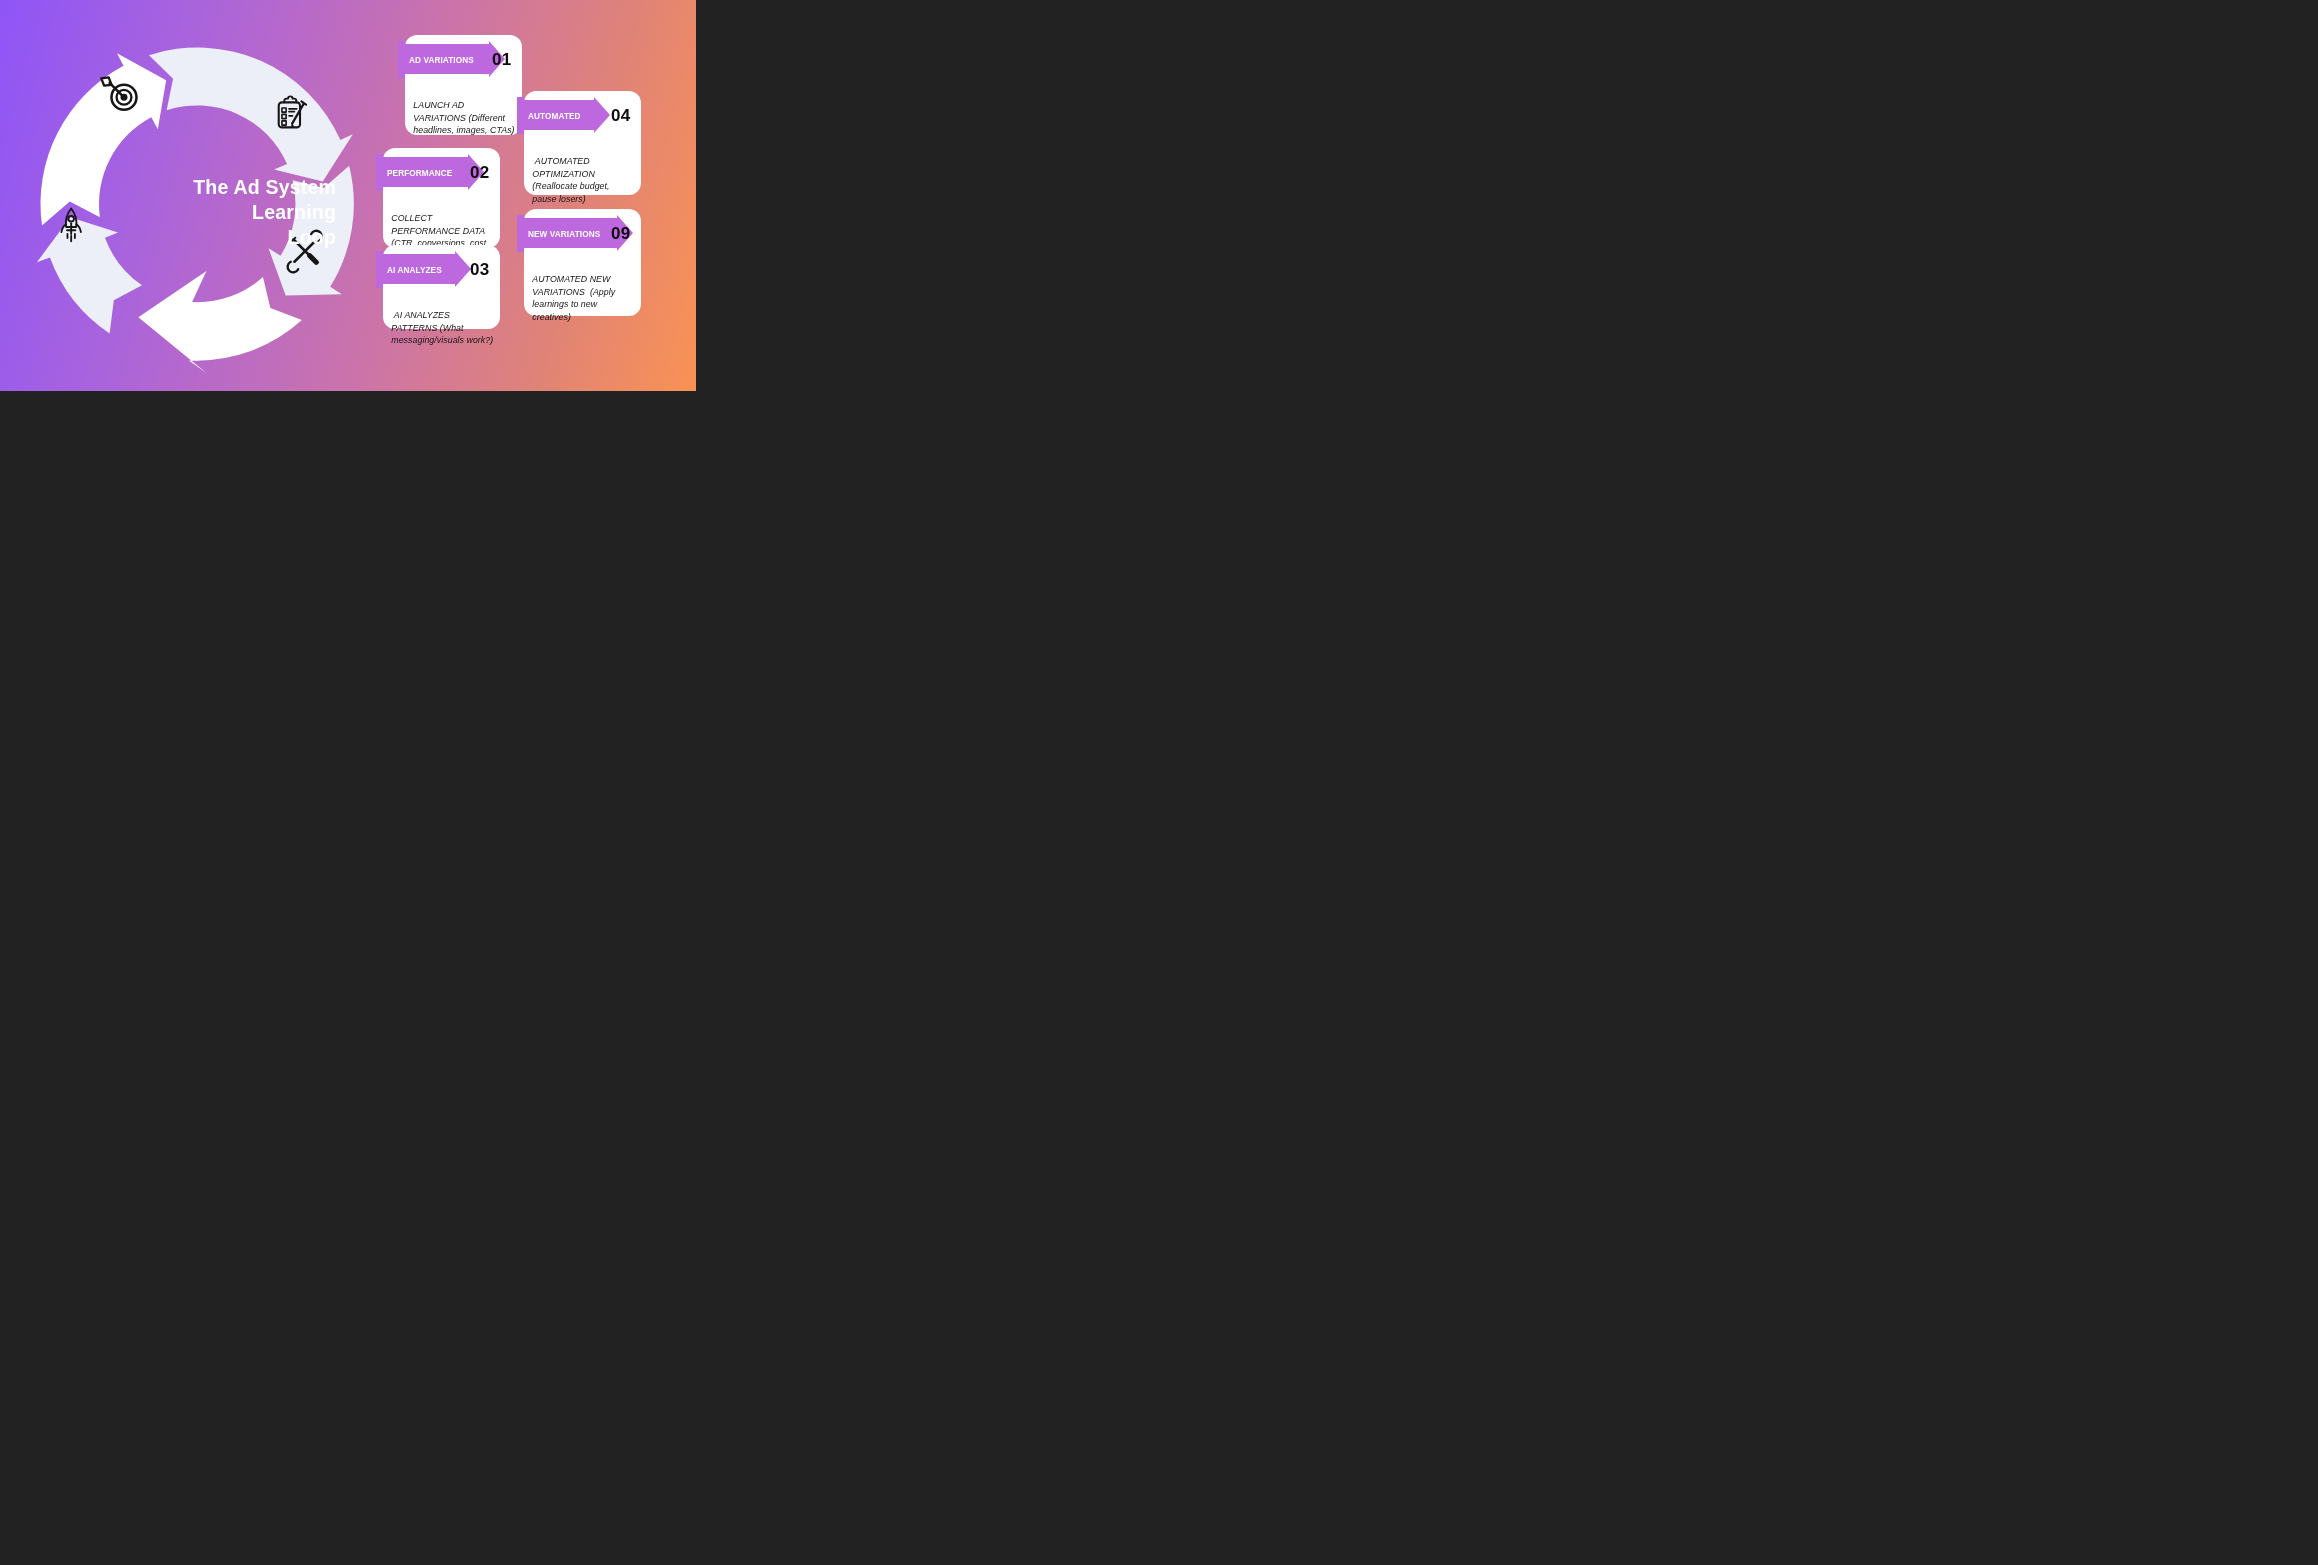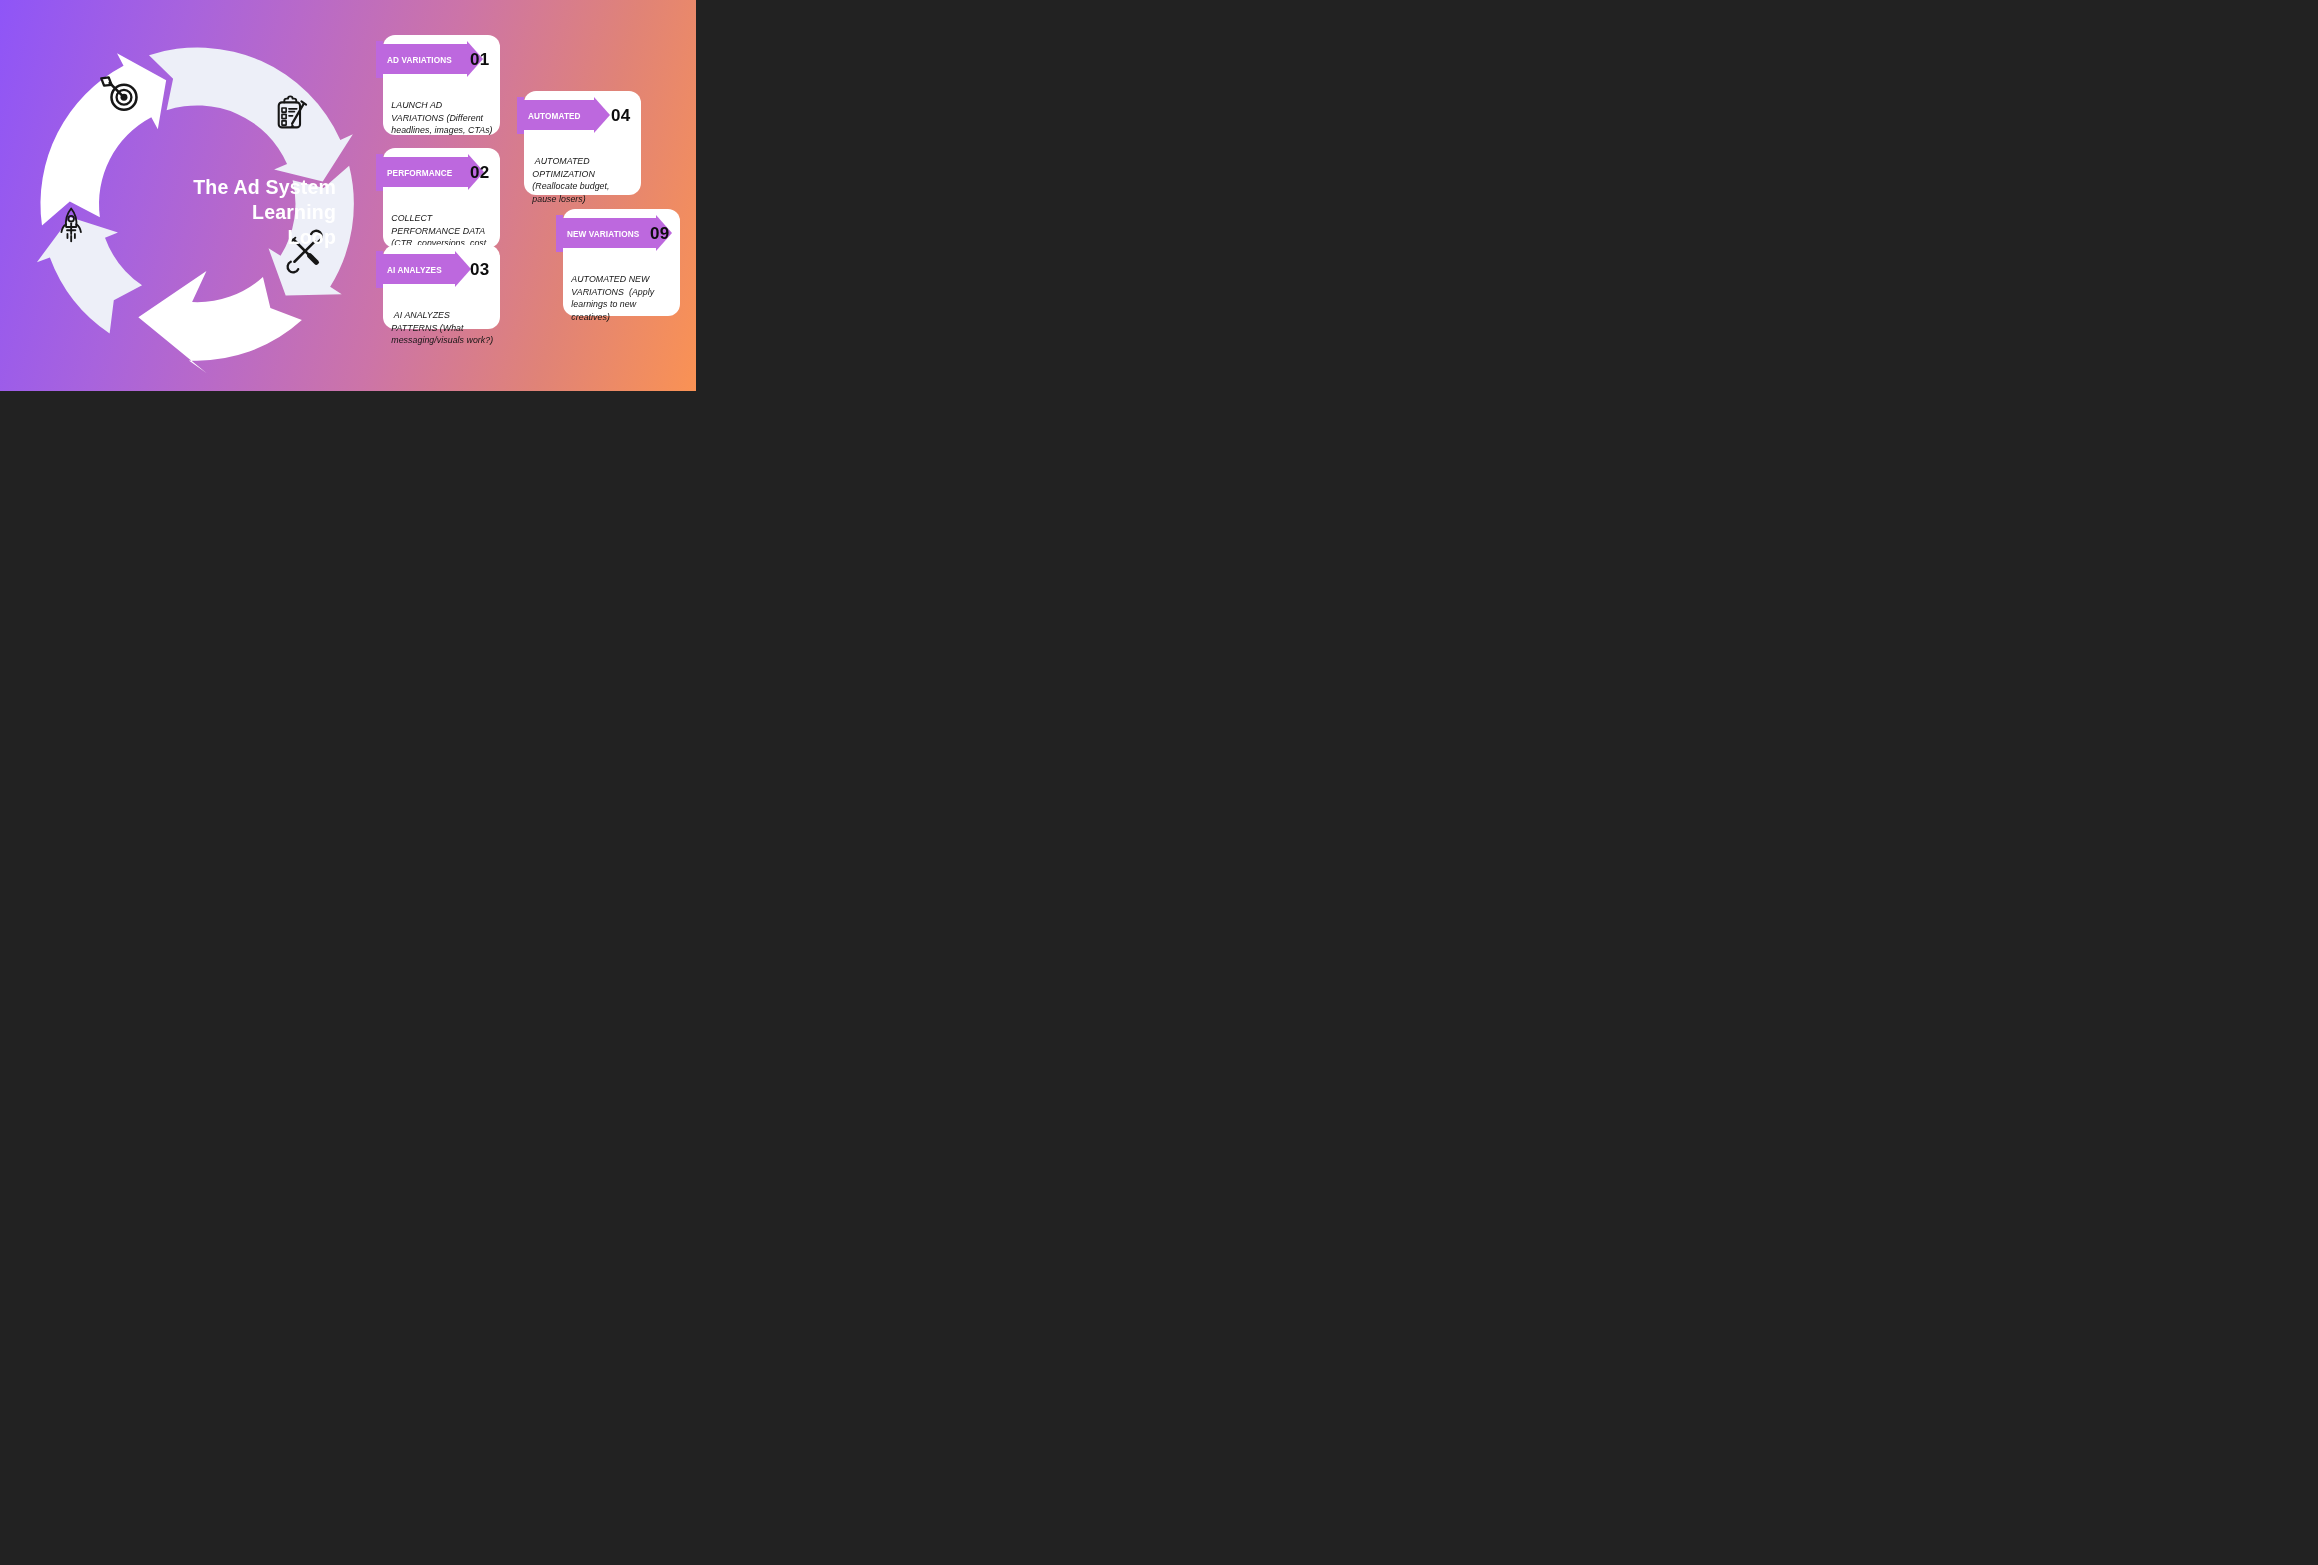--- a/index.html
+++ b/index.html
@@ -17,25 +17,25 @@
   .ic{stroke:#161616;fill:none;stroke-linecap:round;stroke-linejoin:round;}
   #loop-title{
     position:absolute;left:58px;top:175px;width:278px;
     text-align:right;color:#ffffff;font-size:19.5px;font-weight:700;
     line-height:1.27;letter-spacing:0.2px;
   }
   
   .card{
     position:absolute;width:117px;background:#ffffff;border-radius:12px;
   }
-  .c1{left:383px;top:35px;height:100px;}
+  .c1{left:405px;top:35px;height:100px;}
   .c2{left:383px;top:148px;height:100px;}
   .c3{left:383px;top:245px;height:84px;}
   .c4{left:524px;top:91px;height:104px;}
-  .c5{left:524px;top:209px;height:107px;margin-left:39px;}
+  .c5{left:524px;top:209px;height:107px;}
   .ribbon{
     position:absolute;left:-7px;top:9.3px;height:30px;
     display:flex;align-items:center;
   }
   .ribbon::before{
     content:"";position:absolute;left:0;top:-3.7px;width:7.4px;height:37px;
     background:#bd68de;
   }
   .rlabel{
     background:#bd68de;height:30px;display:flex;align-items:center;

